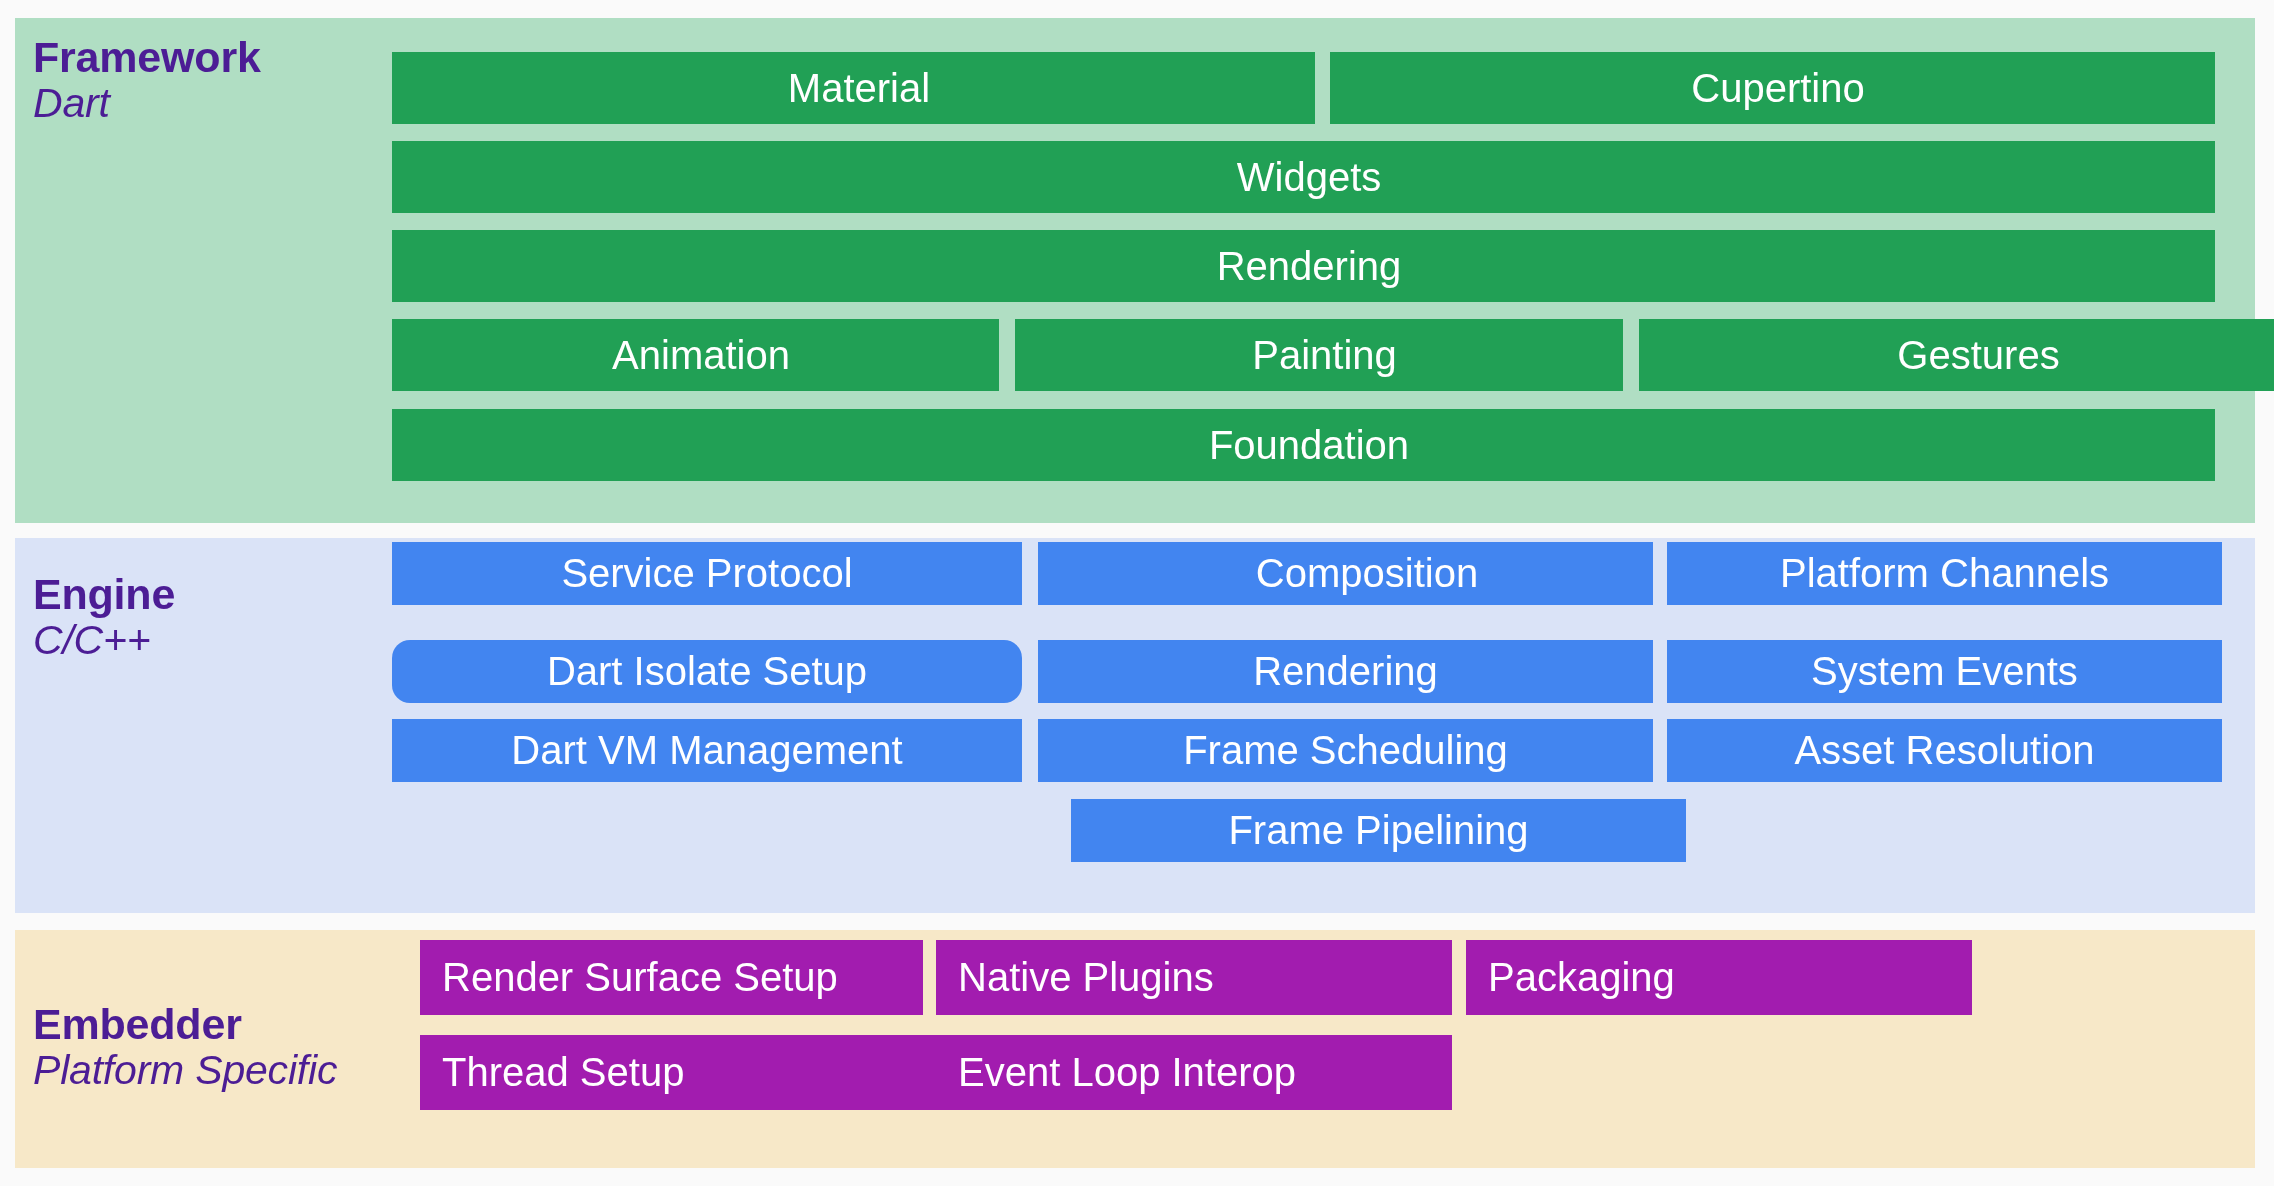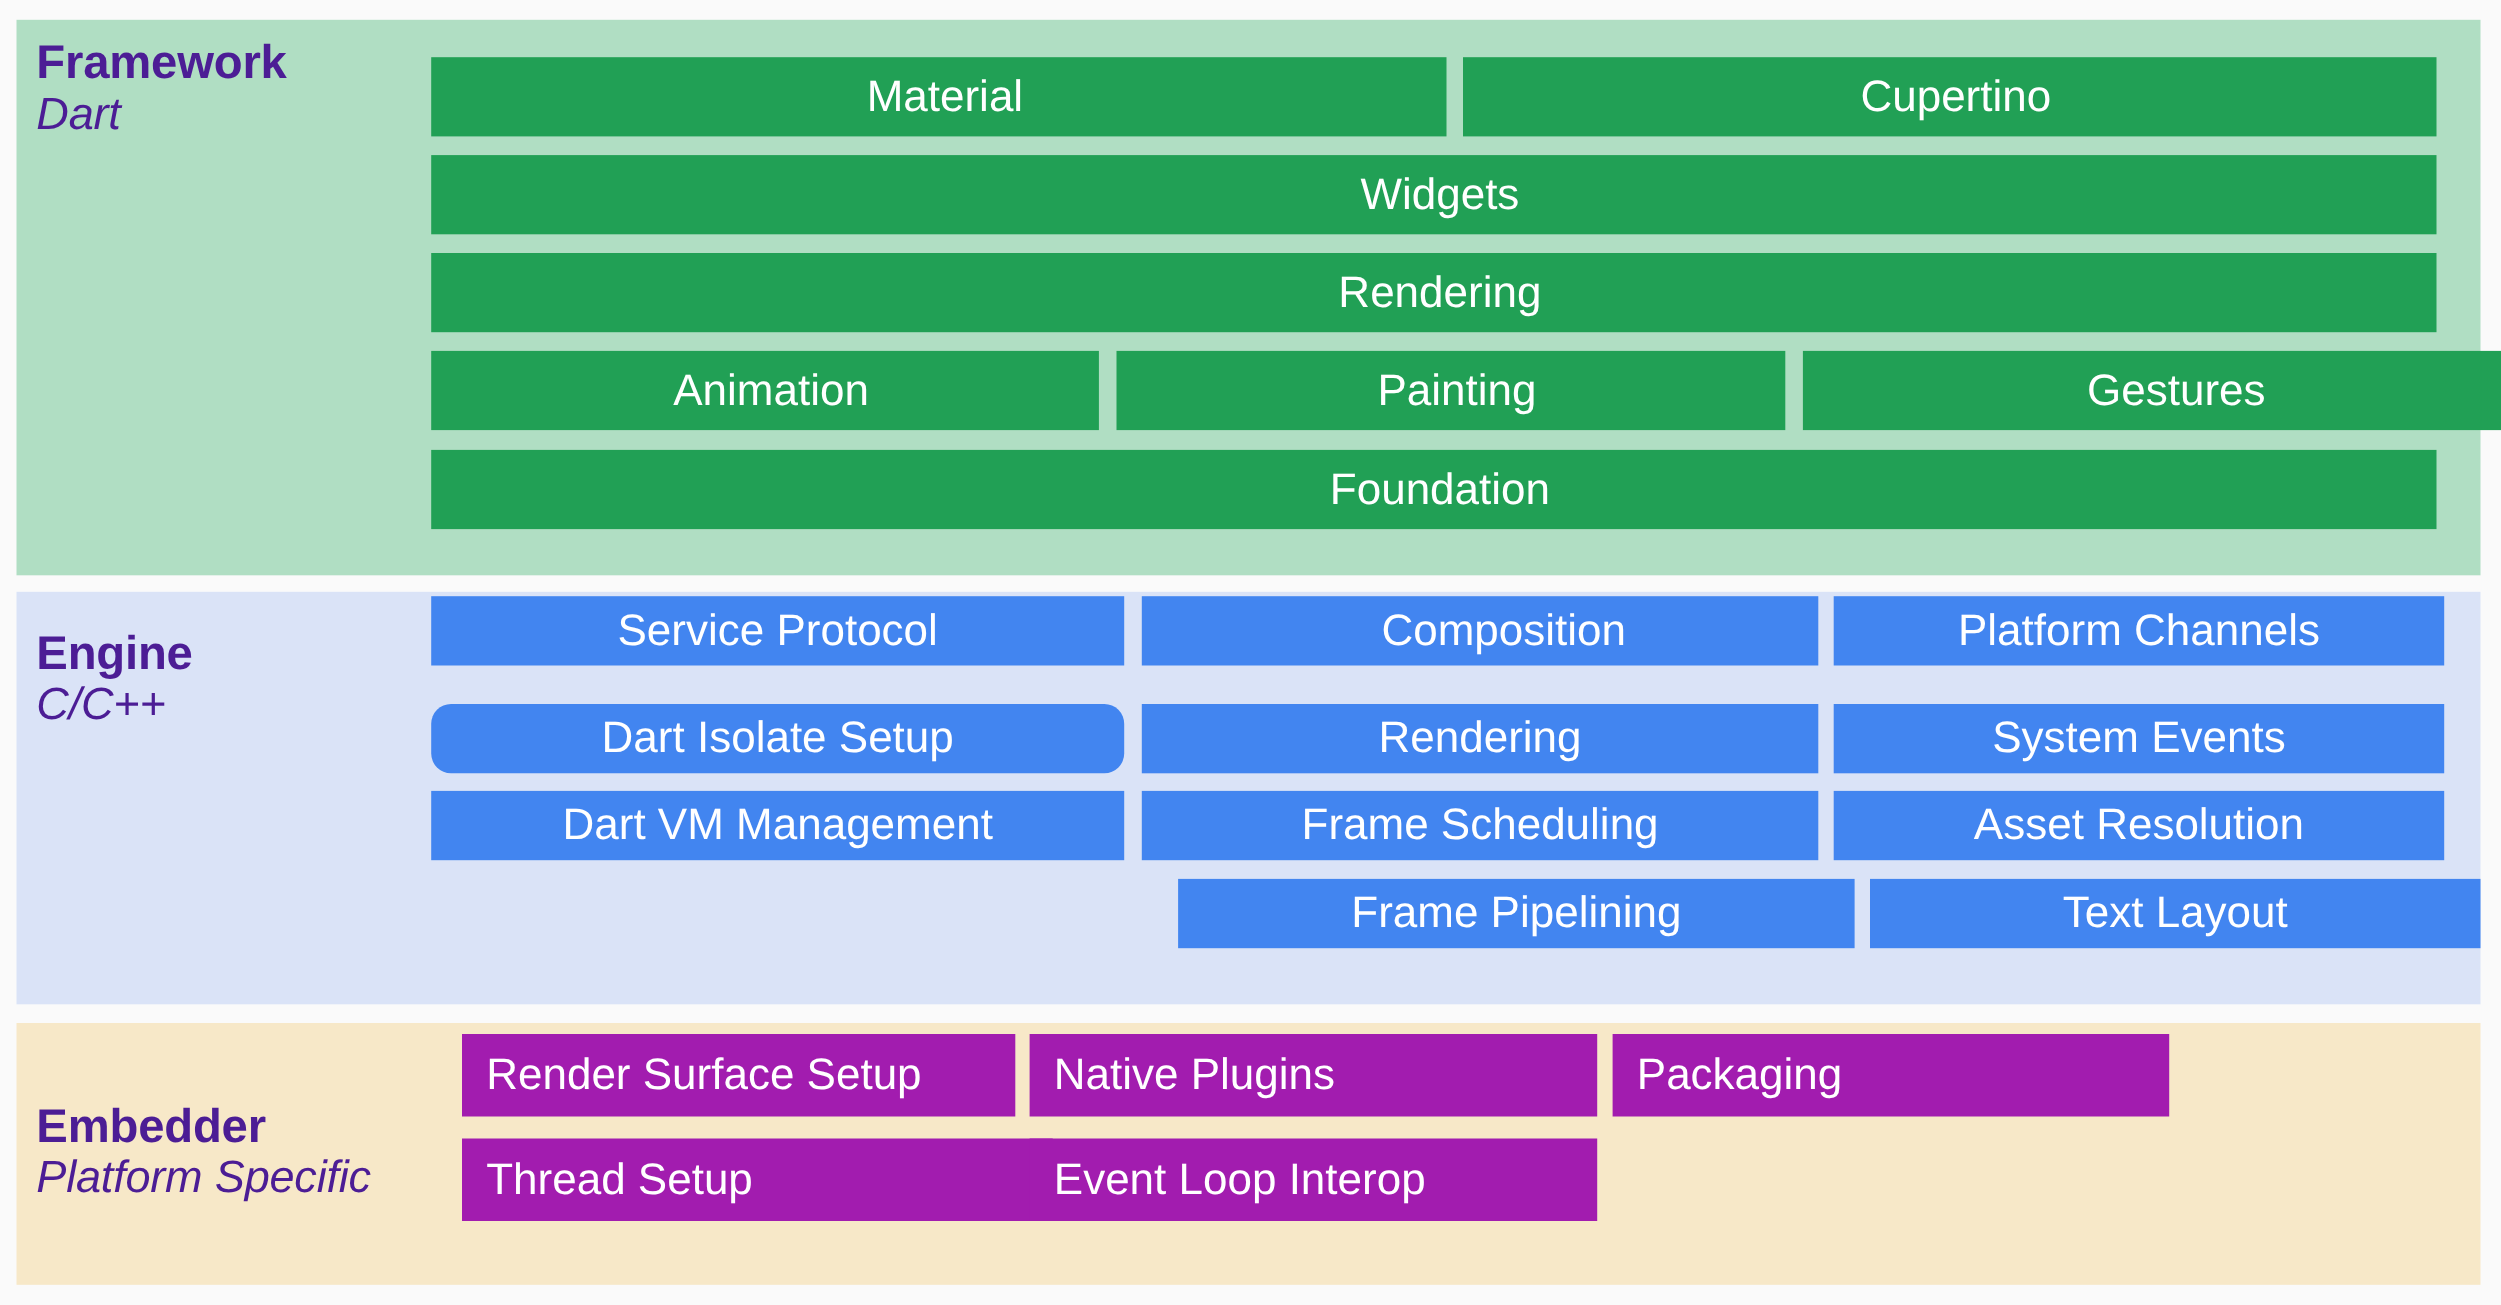--- a/index.html
+++ b/index.html
@@ -144,21 +144,20 @@
     <div class="box box-blue center en-r3" style="left:377px; width:630px;">Dart VM Management</div>
 
     <div class="box box-blue center en-r1" style="left:1023px; width:615px;padding-left:43px;">Composition</div>
     <div class="box box-blue center en-r2" style="left:1023px; width:615px;">Rendering</div>
     <div class="box box-blue center en-r3" style="left:1023px; width:615px;">Frame Scheduling</div>
     <div class="box box-blue center en-r4" style="left:1023px; width:615px;">Frame Pipelining</div>
 
     <div class="box box-blue center en-r1" style="left:1652px; width:555px;">Platform Channels</div>
     <div class="box box-blue center en-r2" style="left:1652px; width:555px;">System Events</div>
     <div class="box box-blue center en-r3" style="left:1652px; width:555px;">Asset Resolution</div>
-    <div class="box box-blue center en-r4" style="left:1652px; width:555px;">Text Layout</div>
   </div>
 
   <div class="layer layer-embedder">
 
     <div class="layer-label label-embedder">
       <span class="lbl-title">Embedder</span>
       <span class="lbl-sub">Platform Specific</span>
     </div>
 
     <div class="box box-orange left em-r1" style="left:405px; width:503px;">Render Surface Setup</div>

